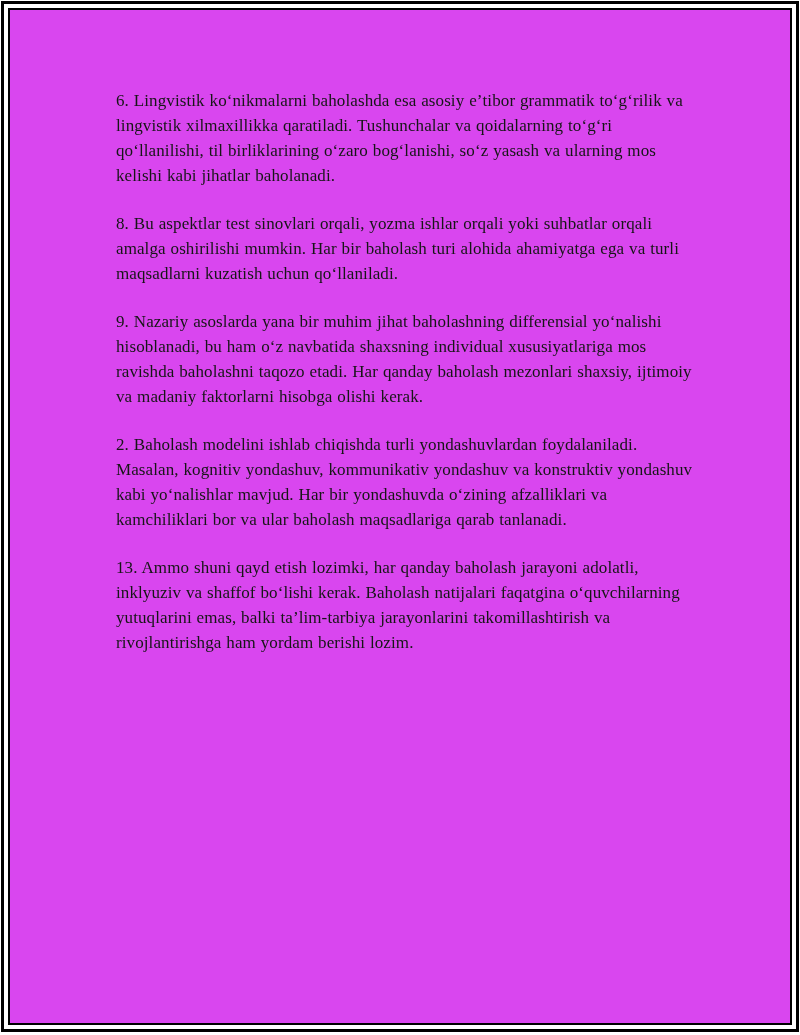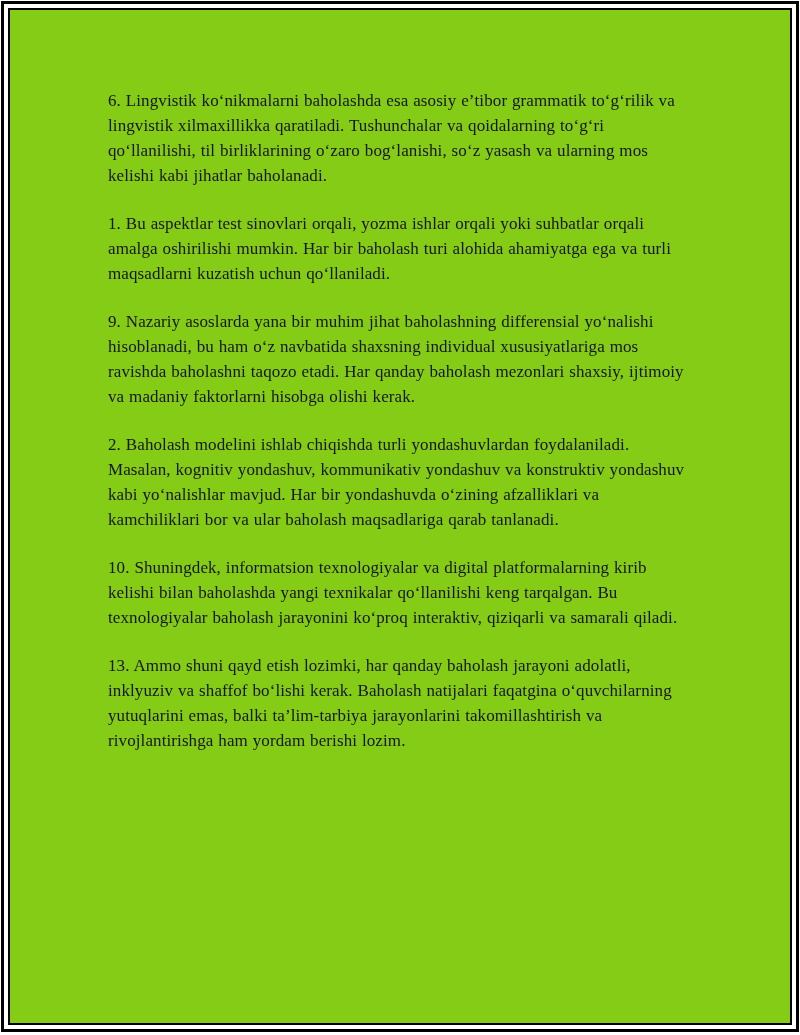--- a/index.html
+++ b/index.html
@@ -23,21 +23,22 @@
       border: 3px solid #000000;
       padding: 4px;
       box-sizing: border-box;
       background: #ffffff;
     }
     .page-inner {
       width: 100%;
       height: 100%;
       border: 2px solid #000000;
       box-sizing: border-box;
-      background: #84cc16;
+      background: #d946ef;
+      padding-left: 8px;
     }
     .document-content {
       padding: 78px 95px 0 98px;
       box-sizing: border-box;
     }
     .document-content p {
       margin: 0 0 23px 0;
       font-size: 17px;
       line-height: 25px;
       color: #161616;
@@ -46,20 +47,19 @@
       word-spacing: 0.5px;
     }
   </style>
 </head>
 <body>
 
 <div class="page-frame">
   <div class="page-inner">
     <div class="document-content">
       <p>6. Lingvistik koʻnikmalarni baholashda esa asosiy eʼtibor grammatik toʻgʻrilik va lingvistik xilmaxillikka qaratiladi. Tushunchalar va qoidalarning toʻgʻri qoʻllanilishi, til birliklarining oʻzaro bogʻlanishi, soʻz yasash va ularning mos kelishi kabi jihatlar baholanadi.</p>
-      <p>1. Bu aspektlar test sinovlari orqali, yozma ishlar orqali yoki suhbatlar orqali amalga oshirilishi mumkin. Har bir baholash turi alohida ahamiyatga ega va turli maqsadlarni kuzatish uchun qoʻllaniladi.</p>
+      <p>8. Bu aspektlar test sinovlari orqali, yozma ishlar orqali yoki suhbatlar orqali amalga oshirilishi mumkin. Har bir baholash turi alohida ahamiyatga ega va turli maqsadlarni kuzatish uchun qoʻllaniladi.</p>
       <p>9. Nazariy asoslarda yana bir muhim jihat baholashning differensial yoʻnalishi hisoblanadi, bu ham oʻz navbatida shaxsning individual xususiyatlariga mos ravishda baholashni taqozo etadi. Har qanday baholash mezonlari shaxsiy, ijtimoiy va madaniy faktorlarni hisobga olishi kerak.</p>
       <p>2. Baholash modelini ishlab chiqishda turli yondashuvlardan foydalaniladi. Masalan, kognitiv yondashuv, kommunikativ yondashuv va konstruktiv yondashuv kabi yoʻnalishlar mavjud. Har bir yondashuvda oʻzining afzalliklari va kamchiliklari bor va ular baholash maqsadlariga qarab tanlanadi.</p>
-      <p>10. Shuningdek, informatsion texnologiyalar va digital platformalarning kirib kelishi bilan baholashda yangi texnikalar qoʻllanilishi keng tarqalgan. Bu texnologiyalar baholash jarayonini koʻproq interaktiv, qiziqarli va samarali qiladi.</p>
       <p>13. Ammo shuni qayd etish lozimki, har qanday baholash jarayoni adolatli, inklyuziv va shaffof boʻlishi kerak. Baholash natijalari faqatgina oʻquvchilarning yutuqlarini emas, balki taʼlim-tarbiya jarayonlarini takomillashtirish va rivojlantirishga ham yordam berishi lozim.</p>
     </div>
   </div>
 </div>
 
 </body></html>

